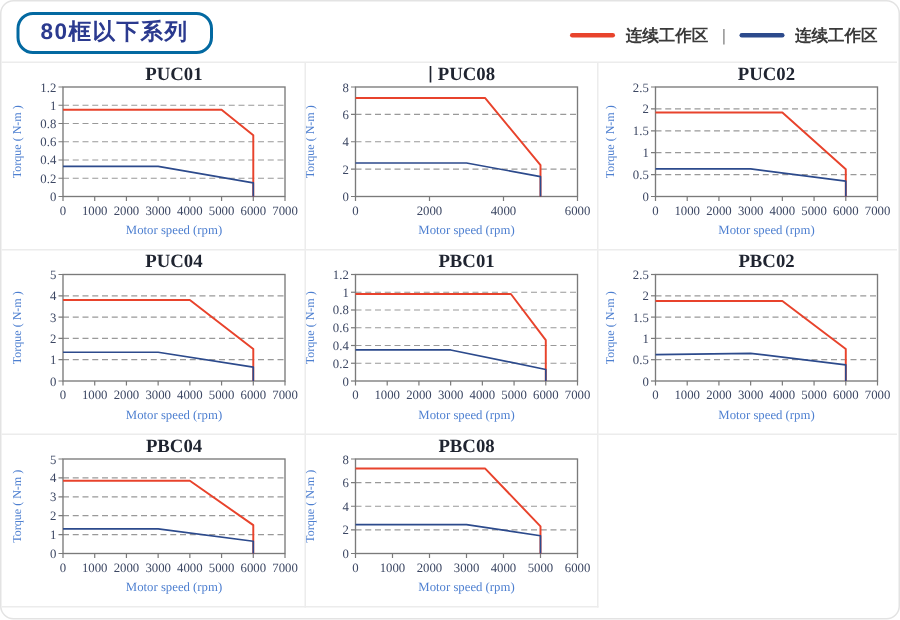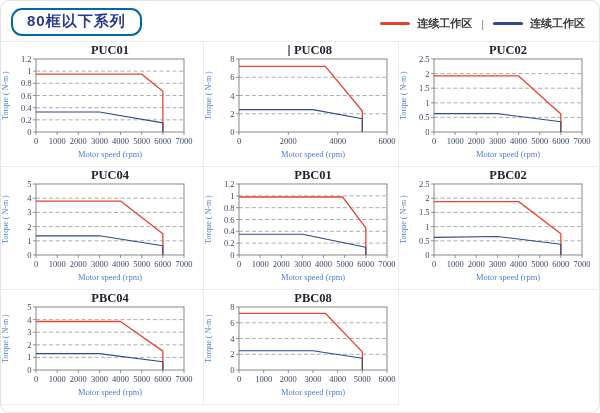--- a/index.html
+++ b/index.html
@@ -10,21 +10,21 @@
   .badge{position:absolute;left:10px;top:7px;border:2px solid #0369a1;border-radius:11px;
          padding:2px 14px 3px 14px;font-size:15px;font-weight:bold;color:#2b3a8f;letter-spacing:1px;}
   .legend{position:absolute;right:14px;top:15px;display:flex;align-items:center;gap:7px;}
   .swatch{display:inline-block;width:30px;height:3.5px;border-radius:2px;}
   .legend-label{font-size:11px;font-weight:bold;color:#3a3a3a;}
   .sep{font-size:11px;color:#888;margin:0 2px;}
   .grid{position:absolute;top:40px;left:0;width:597px;display:grid;
         grid-template-columns:203px 195px 199px;grid-template-rows:125px 123px 115px;
         border-top:1px solid #ececec;}
   .cell{border-right:1px solid #ececec;border-bottom:1px solid #ececec;
-        display:flex;align-items:center;justify-content:flex-start;overflow:hidden;}
+        display:flex;align-items:center;justify-content:flex-end;overflow:hidden;}
   .cell.last-col{border-right:none;}
   .cell.empty{border-right:none;border-bottom:none;}
   .chart-slot{width:196px;}
   svg text{font-family:"Liberation Serif","DejaVu Serif",serif;}
 </style>
 </head>
 <body>
 
 <div class="card">
   <div class="header">

